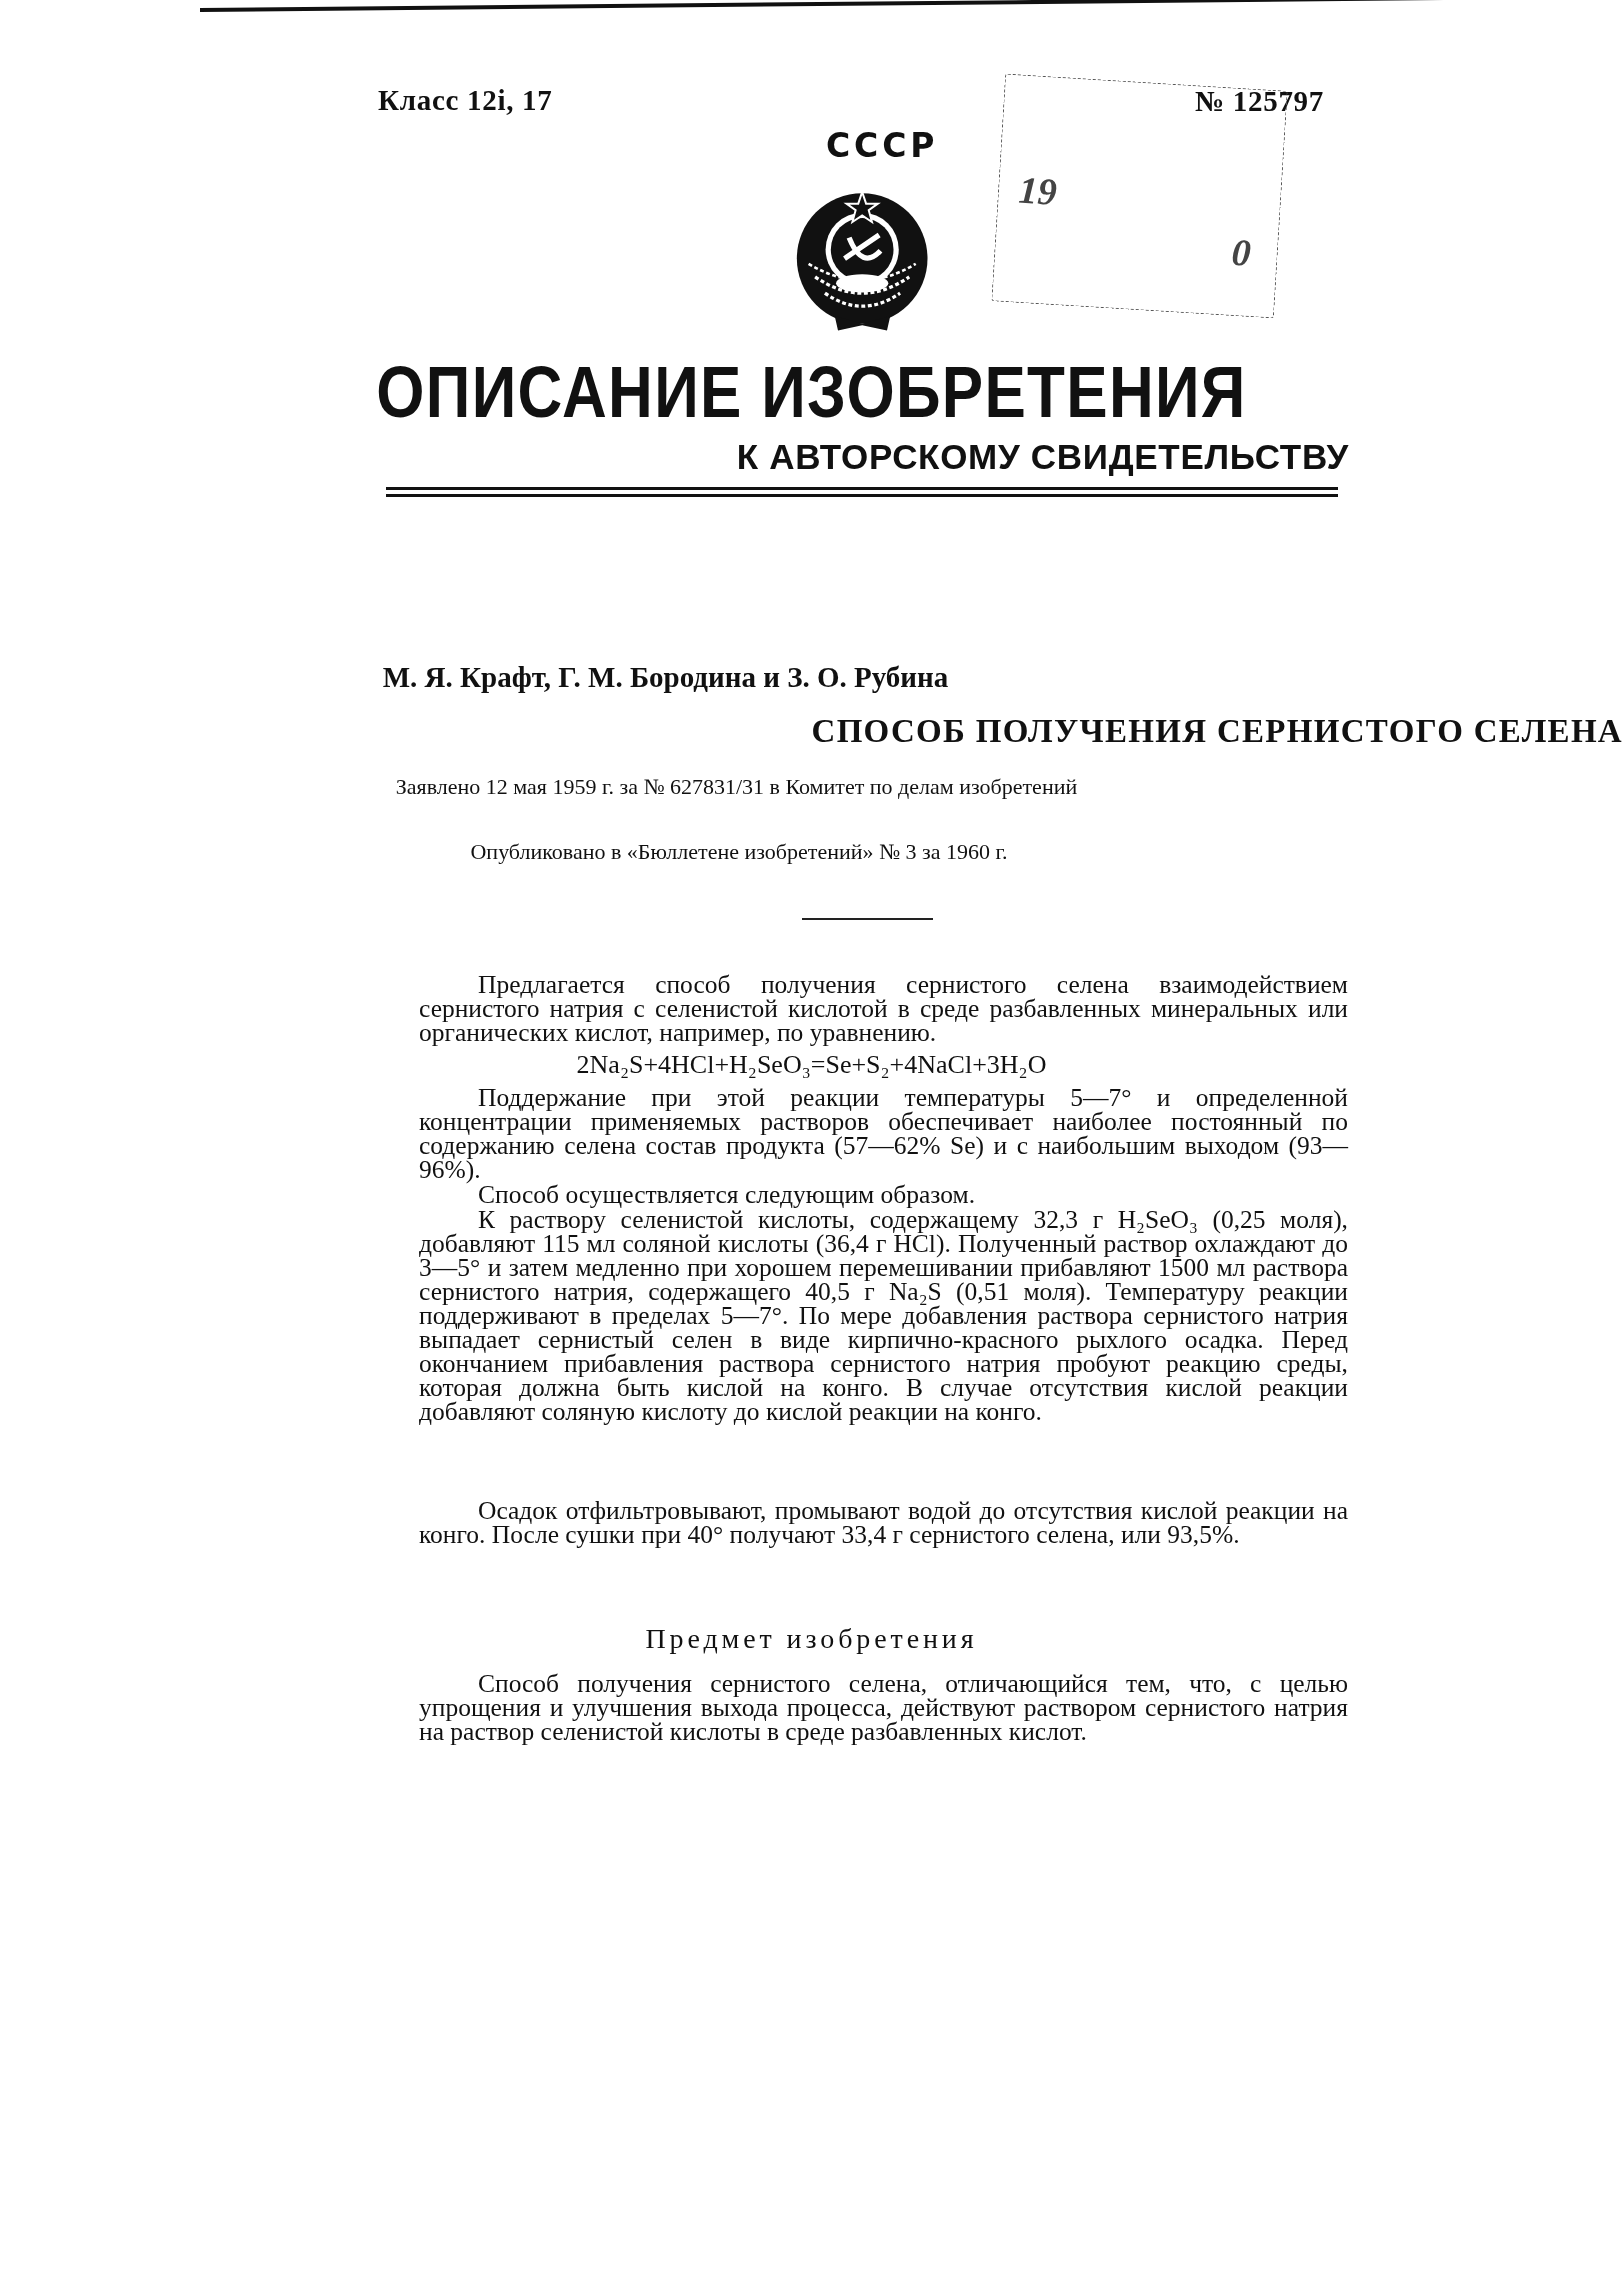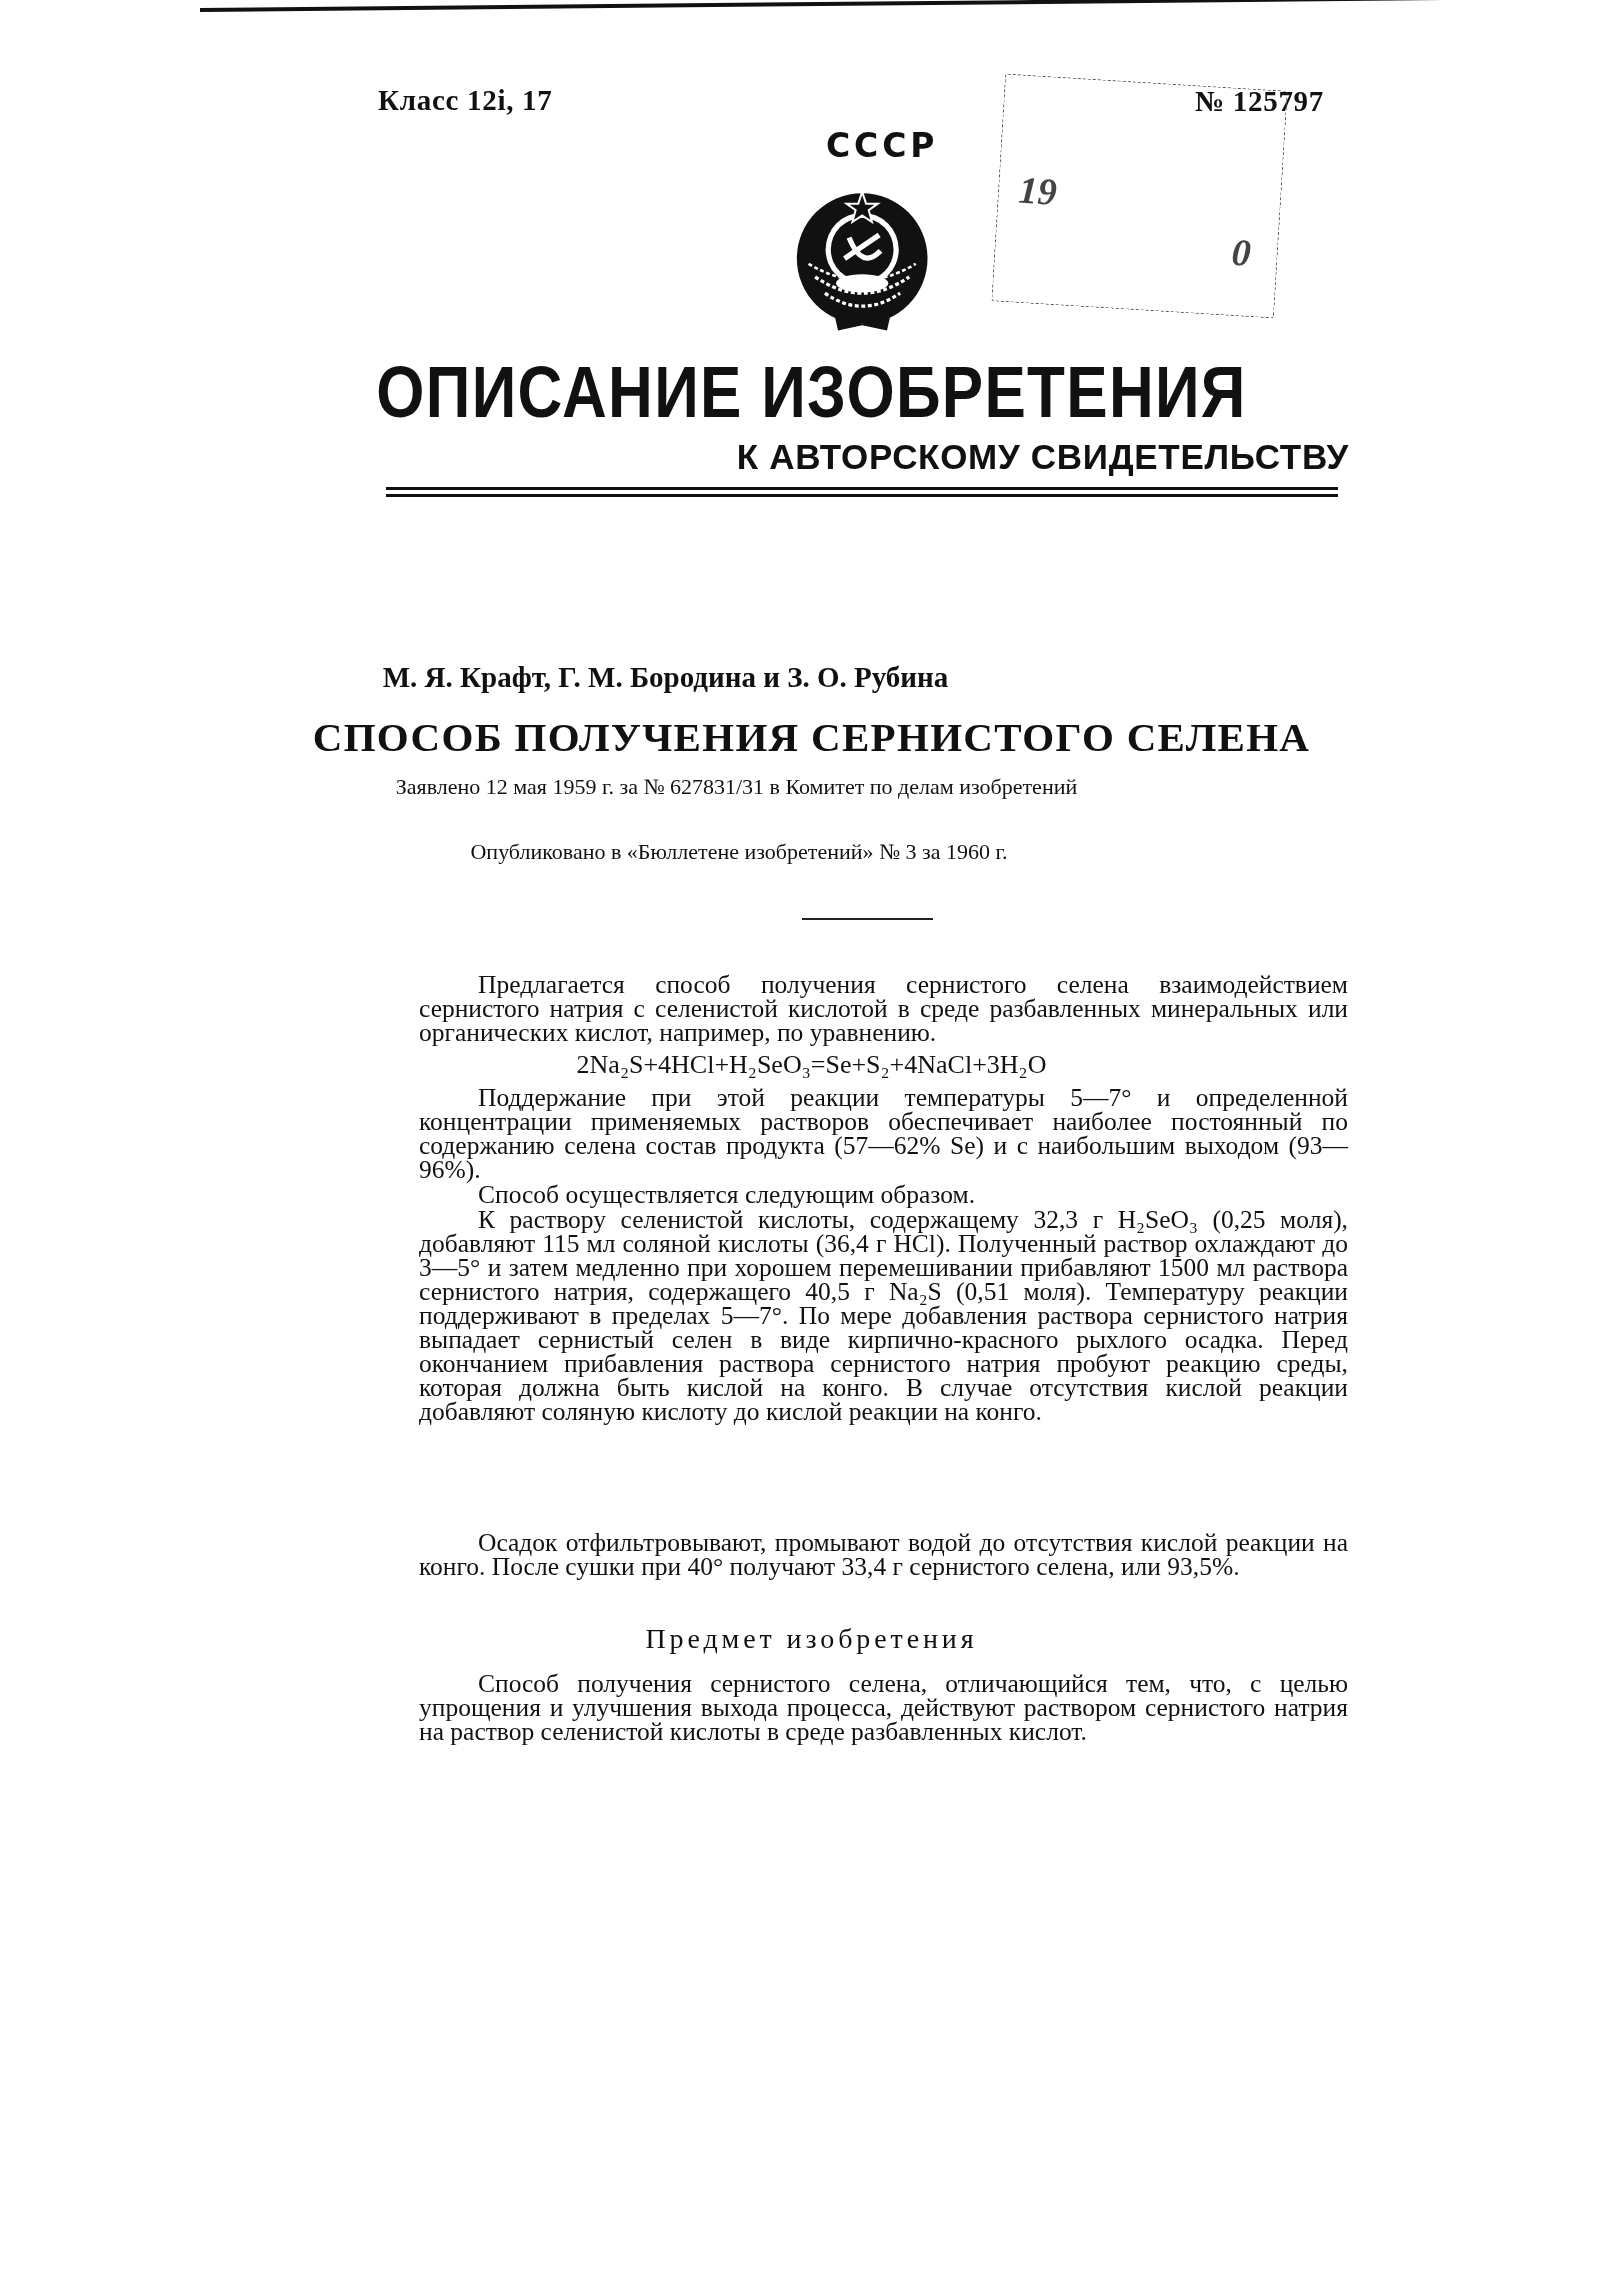--- a/index.html
+++ b/index.html
@@ -48,22 +48,22 @@
     font-family: "Liberation Sans", sans-serif; font-weight: bold;
     font-size: 35px; letter-spacing: 0.7px;
   }
   .double-rule { left: 386px; width: 952px; height: 3.3px; background: #111; }
 
   .authors {
     left: 0; width: 1331px; top: 661px; text-align: center;
     font-size: 29px; font-weight: bold; font-family: "Liberation Serif", serif;
   }
   .invention-title {
-    left: 0; width: 1623px; top: 713px; text-align: center;
-    font-size: 41px; font-weight: bold; letter-spacing: 1.3px;
+    left: 0; width: 1623px; top: 713px; text-align: right;
+    font-size: 33px; font-weight: bold; letter-spacing: 1.3px;
     font-family: "Liberation Serif", serif;
   }
   .filing {
     left: 0; width: 1473px; top: 772px; text-align: center;
     font-size: 22px; line-height: 30px;
   }
   .published {
     left: 0; width: 1478px; top: 839px; text-align: center; font-size: 22px;
   }
   .sep { left: 802px; top: 918px; width: 131px; height: 2px; background: #222; }
@@ -134,21 +134,21 @@
 </div>
 
 <div class="abs body-text" style="top:1183px;">
   <p style="text-indent: 59px;">Способ осуществляется следующим образом.</p>
 </div>
 
 <div class="abs body-text" style="top:1208px;">
   <p style="text-indent: 59px;">К раствору селенистой кислоты, содержащему 32,3 г H₂SeO₃ (0,25 моля), добавляют 115 мл соляной кислоты (36,4 г HCl). Полученный раствор охлаждают до 3—5° и затем медленно при хорошем перемешивании прибавляют 1500 мл раствора сернистого натрия, содержащего 40,5 г Na₂S (0,51 моля). Температуру реакции поддерживают в пределах 5—7°. По мере добавления раствора сернистого натрия выпадает сернистый селен в виде кирпично-красного рыхлого осадка. Перед окончанием прибавления раствора сернистого натрия пробуют реакцию среды, которая должна быть кислой на конго. В случае отсутствия кислой реакции добавляют соляную кислоту до кислой реакции на конго.</p>
 </div>
 
-<div class="abs body-text" style="top:1499px;margin-top:32px;">
+<div class="abs body-text" style="top:1499px;">
   <p style="text-indent: 59px;">Осадок отфильтровывают, промывают водой до отсутствия кислой реакции на конго. После сушки при 40° получают 33,4 г сернистого селена, или 93,5%.</p>
 </div>
 
 <div class="abs section-heading">Предмет изобретения</div>
 
 <div class="abs body-text" style="top:1672px;">
   <p style="text-indent: 59px;">Способ получения сернистого селена, отличающийся тем, что, с целью упрощения и улучшения выхода процесса, действуют раствором сернистого натрия на раствор селенистой кислоты в среде разбавленных кислот.</p>
 </div>
 
 

